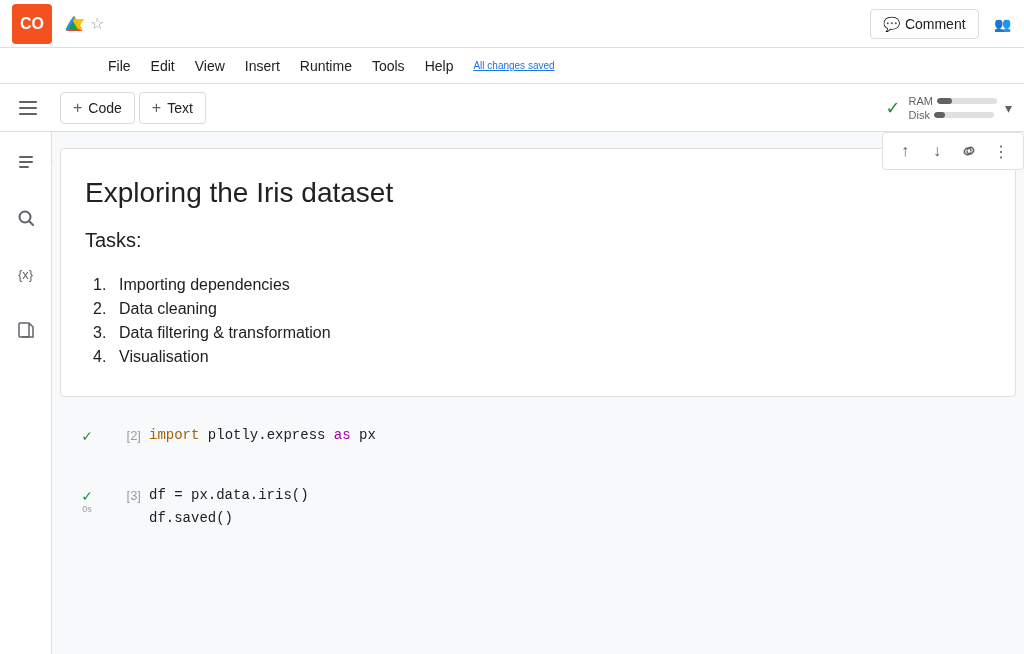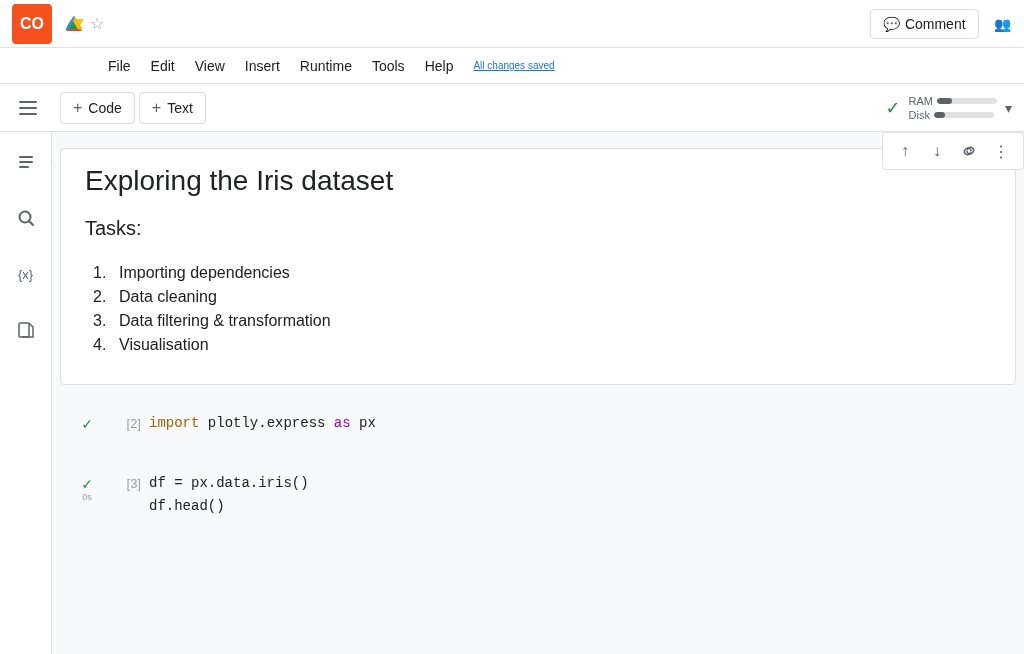--- a/index.html
+++ b/index.html
@@ -256,21 +256,21 @@
       border: none;
       background: none;
     }
 
     
     #text-cell {
       background: #fff;
       margin: 4px 8px;
       border: 1px solid #e0e0e0;
       border-radius: 4px;
-      padding: 16px 24px 24px 24px;
+      padding: 28px 24px 24px 24px;
       position: relative;
     }
     .cell-collapse-btn {
       position: absolute;
       left: -18px;
       top: 8px;
       color: #5f6368;
       cursor: pointer;
       font-size: 12px;
     }
@@ -517,19 +517,19 @@
 
     <div class="code-cell">
       <div class="code-cell-inner">
         <div class="cell-status">
           <span class="cell-run-indicator">✓</span>
           <span class="cell-exec-time">0s</span>
         </div>
         <div class="cell-number">[3]</div>
         <div class="code-content">
           <div><span class="kw-plain">df = px.data.iris()</span></div>
-          <div><span class="kw-plain">df.head()</span></div>
+          <div><span class="kw-plain">df.saved()</span></div>
         </div>
       </div>
     </div>
 
   </div>
 </div>
 
 </body></html>

